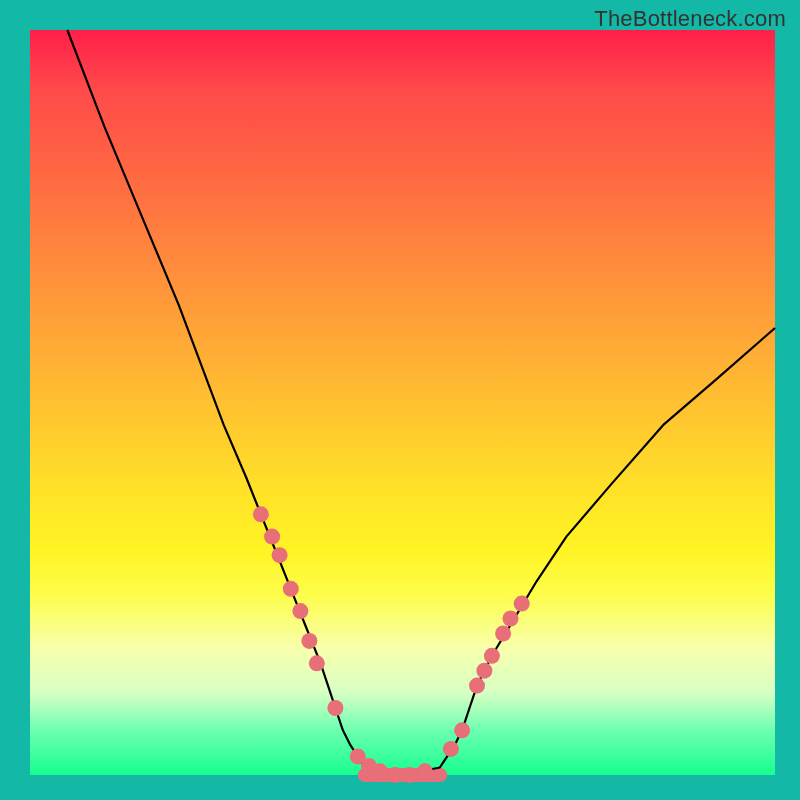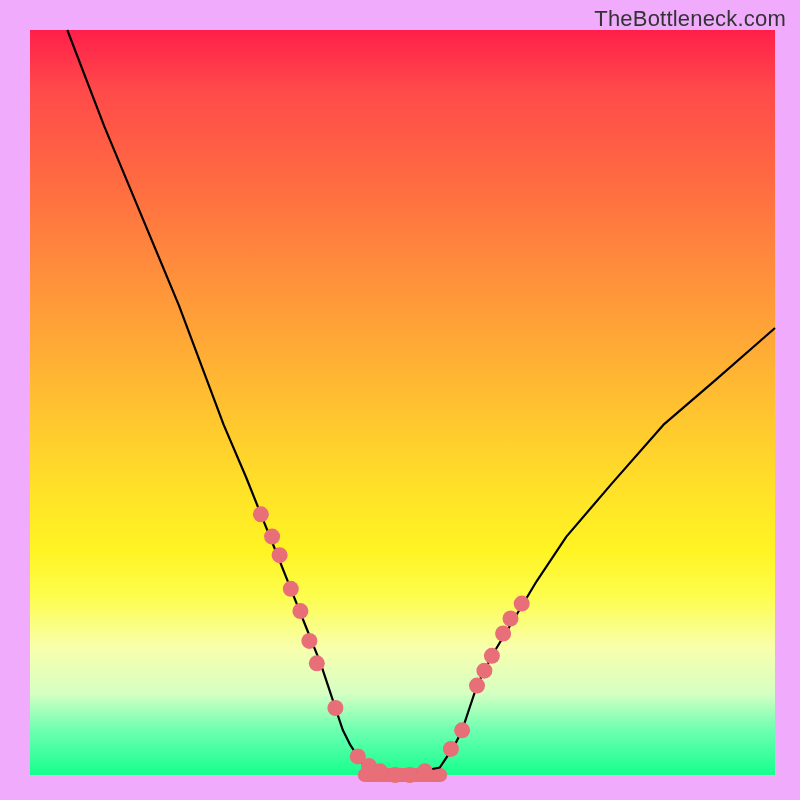--- a/index.html
+++ b/index.html
@@ -8,21 +8,21 @@
     width: 800px;
     height: 800px;
     background: #000;
     overflow: hidden;
     font-family: Arial, Helvetica, sans-serif;
   }
   .canvas-wrap {
     position: relative;
     width: 800px;
     height: 800px;
-    background: #f0abfc;
+    background: #14b8a6;
   }
   .plot {
     position: absolute;
     left: 30px;
     top: 30px;
     width: 745px;
     height: 745px;
     background: linear-gradient(
       to bottom,
       #ff1f4a 0%,

